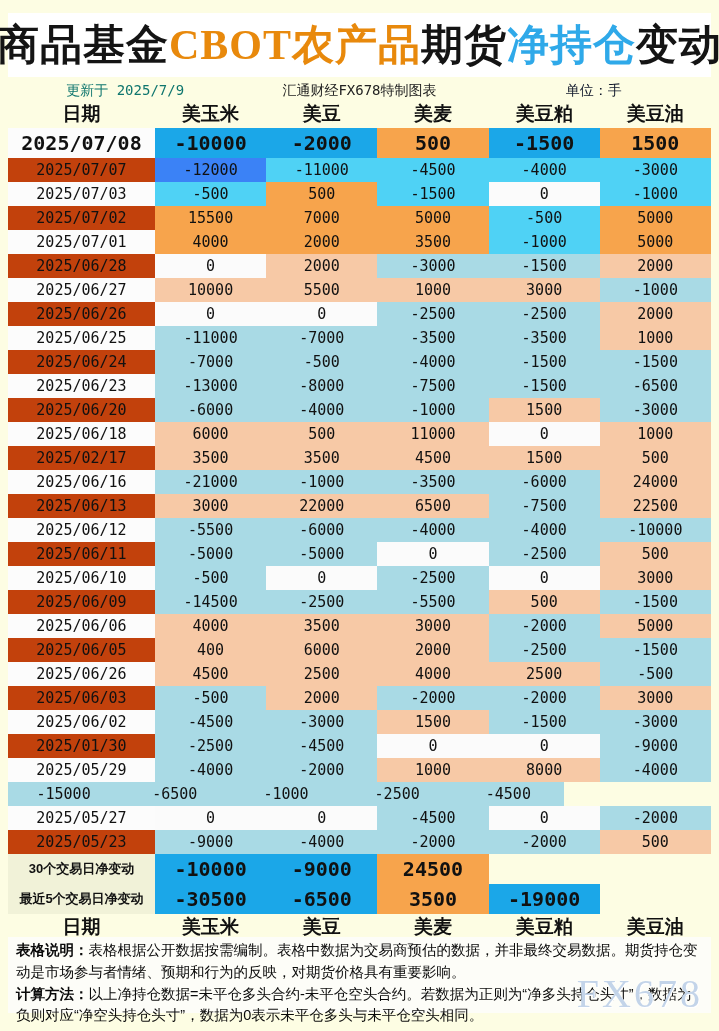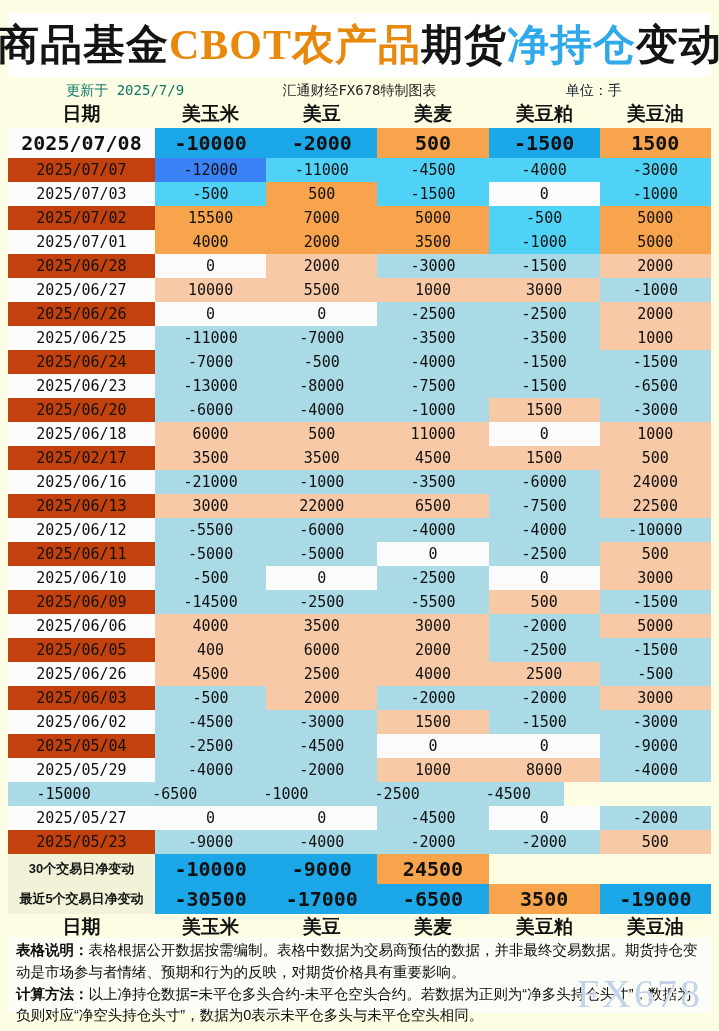--- a/index.html
+++ b/index.html
@@ -283,21 +283,21 @@
       </div>
       <div class="trow">
         <div class="dcell">2025/06/02</div>
         <div class="vcell" style="background: rgb(169, 218, 229);">-4500</div>
         <div class="vcell" style="background: rgb(169, 218, 229);">-3000</div>
         <div class="vcell" style="background: rgb(247, 201, 166);">1500</div>
         <div class="vcell" style="background: rgb(169, 218, 229);">-1500</div>
         <div class="vcell" style="background: rgb(169, 218, 229);">-3000</div>
       </div>
       <div class="trow">
-        <div class="dcell alt">2025/05/04</div>
+        <div class="dcell alt">2025/01/30</div>
         <div class="vcell" style="background: rgb(169, 218, 229);">-2500</div>
         <div class="vcell" style="background: rgb(169, 218, 229);">-4500</div>
         <div class="vcell" style="background: rgb(251, 251, 251);">0</div>
         <div class="vcell" style="background: rgb(251, 251, 251);">0</div>
         <div class="vcell" style="background: rgb(169, 218, 229);">-9000</div>
       </div>
       <div class="trow">
         <div class="dcell">2025/05/29</div>
         <div class="vcell" style="background: rgb(169, 218, 229);">-4000</div>
         <div class="vcell" style="background: rgb(169, 218, 229);">-2000</div>
@@ -333,21 +333,20 @@
   <div id="summary-rows">
       <div class="srow">
         <div class="slabel">30个交易日净变动</div>
         <div class="vcell" style="background: rgb(27, 167, 232);">-10000</div>
         <div class="vcell" style="background: rgb(27, 167, 232);">-9000</div>
         <div class="vcell" style="background: rgb(247, 164, 76);">24500</div>
       </div>
       <div class="srow">
         <div class="slabel">最近5个交易日净变动</div>
         <div class="vcell" style="background: rgb(27, 167, 232);">-30500</div>
-        <div class="vcell" style="background: rgb(27, 167, 232);">-17000</div>
         <div class="vcell" style="background: rgb(27, 167, 232);">-6500</div>
         <div class="vcell" style="background: rgb(247, 164, 76);">3500</div>
         <div class="vcell" style="background: rgb(27, 167, 232);">-19000</div>
       </div>
     </div>
 
   <div class="hrow" id="col-footer">
       <div class="hcell hdate">日期</div>
       <div class="hcell">美玉米</div>
       <div class="hcell">美豆</div>

